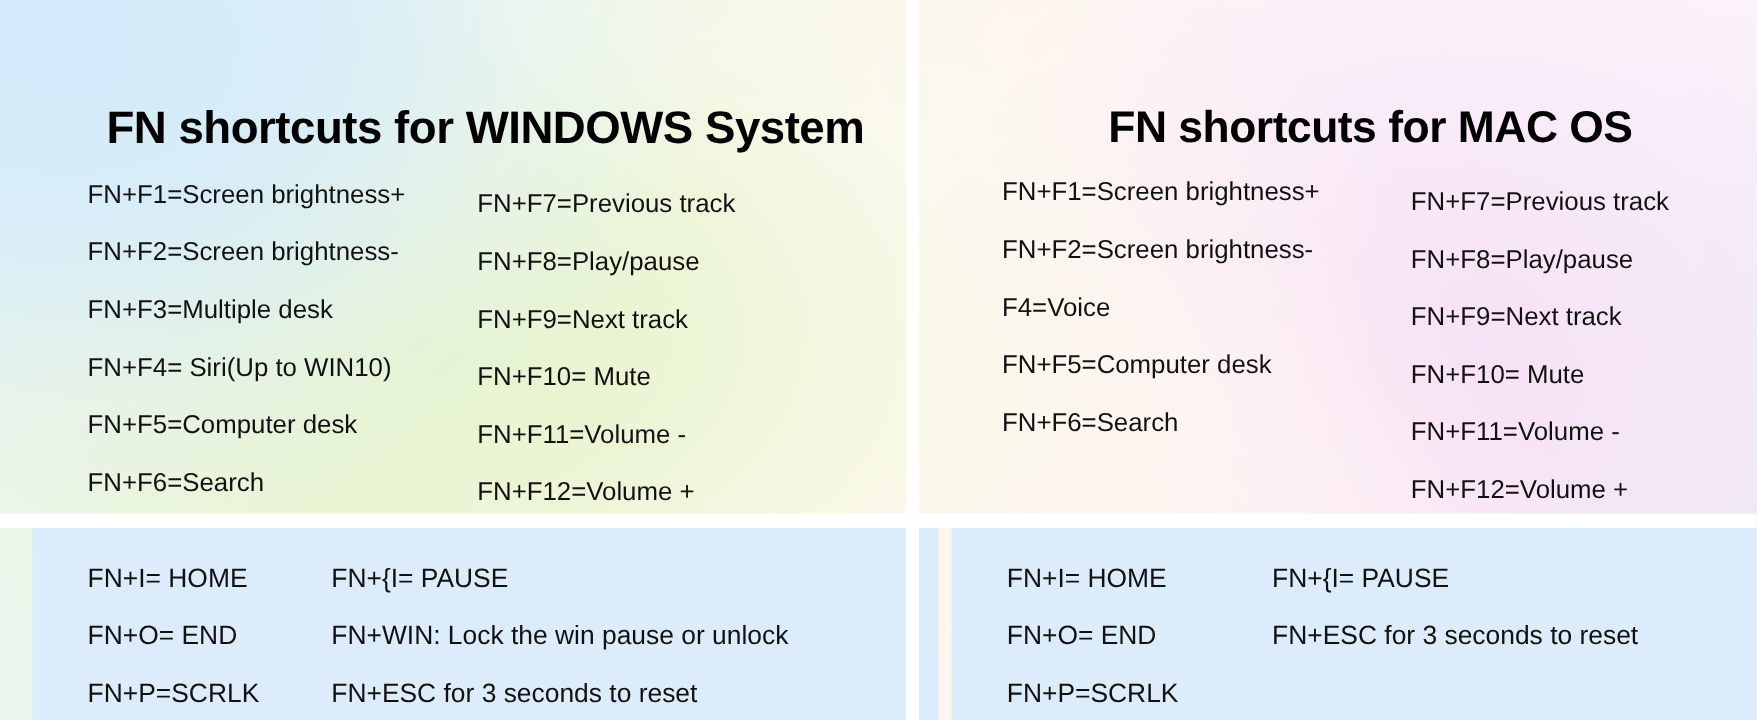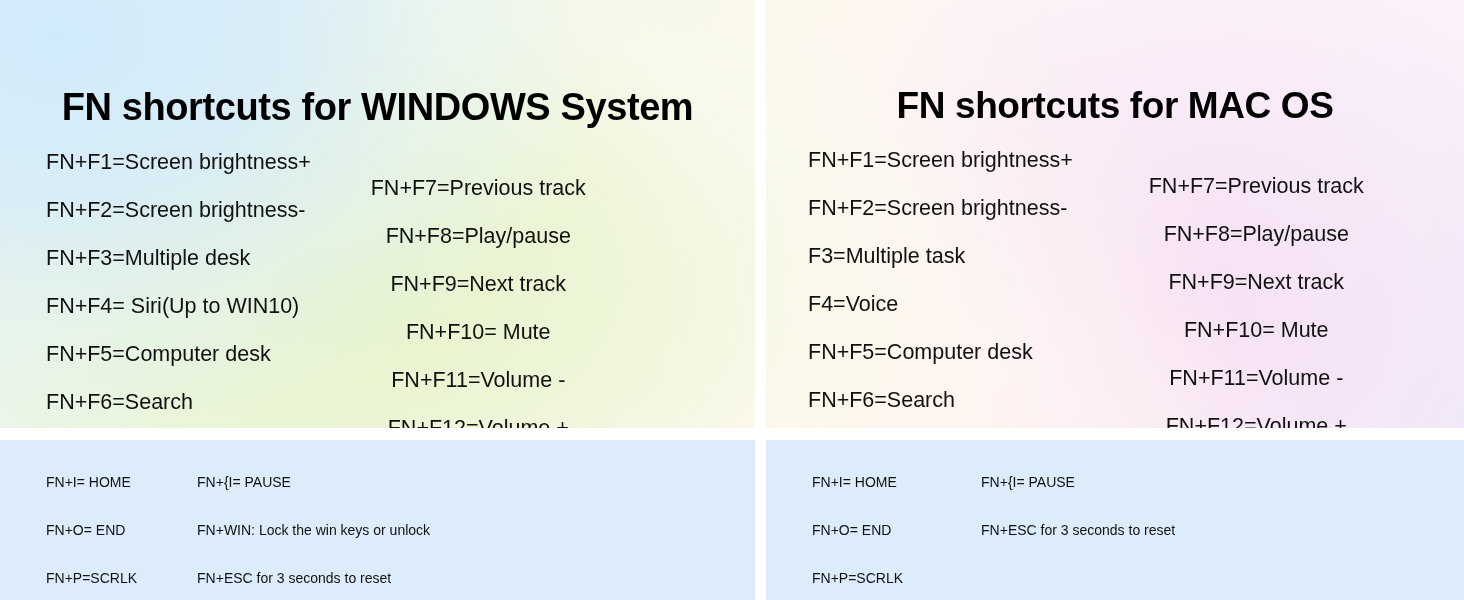--- a/index.html
+++ b/index.html
@@ -85,20 +85,21 @@
     top: 428px;
     width: 698px;
     height: 12px;
     background: #ffffff;
   }
 
   
   .panel {
     position: absolute;
     box-sizing: border-box;
+    margin-left: 27px;
   }
   .panel-top-left   { left: 0;     top: 0;     width: 755px; height: 428px; }
   .panel-top-right  { left: 766px; top: 0;     width: 698px; height: 308px; }
 
   .panel-bot-left   { left: 0;     top: 440px; width: 755px; height: 160px;
                       background: #dcecfa; }
   .panel-bot-right  { left: 766px; top: 440px; width: 698px; height: 160px;
                       background: #dcecfa; }
 
   
@@ -138,34 +139,34 @@
   .fn-col { display: flex; flex-direction: column; }
 
   .fn-row {
     color: #111111;
     font-size: 21.5px;
     line-height: 48px;
     white-space: nowrap;
     font-family: "Liberation Sans", "DejaVu Sans", sans-serif;
   }
   
-  .fn-col.col-b .fn-row { position: relative; top: 26px; text-align: center; }
+  .fn-col.col-b .fn-row { position: relative; top: 8px; }
 
   
   .bot-grid {
     position: absolute;
     display: grid;
     grid-template-columns: auto auto;
   }
   .panel-bot-left  .bot-grid { left: 46px; top: 18px; column-gap: 60px; }
   .panel-bot-right .bot-grid { left: 46px; top: 18px; column-gap: 78px; }
 
   .bot-row {
     color: #111111;
-    font-size: 14px;
+    font-size: 22px;
     line-height: 48px;
     white-space: nowrap;
     font-family: "Liberation Sans", "DejaVu Sans", sans-serif;
   }
   .bot-row.empty { color: transparent; }
 </style>
 </head>
 <body>
 
 <div id="poster">
@@ -193,21 +194,20 @@
     </div>
   </section>
 
   <section class="panel panel-top-right">
     <h1 class="heading">FN shortcuts for MAC OS</h1>
 
     <div class="fn-grid">
       <div class="fn-col col-a">
         <div class="fn-row">FN+F1=Screen brightness+</div>
         <div class="fn-row">FN+F2=Screen brightness-</div>
-        <div class="fn-row">F3=Multiple task</div>
         <div class="fn-row">F4=Voice</div>
         <div class="fn-row">FN+F5=Computer desk</div>
         <div class="fn-row">FN+F6=Search</div>
       </div>
       <div class="fn-col col-b">
         <div class="fn-row">FN+F7=Previous track</div>
         <div class="fn-row">FN+F8=Play/pause</div>
         <div class="fn-row">FN+F9=Next track</div>
         <div class="fn-row">FN+F10= Mute</div>
         <div class="fn-row">FN+F11=Volume -</div>
@@ -218,21 +218,21 @@
 
   <section class="panel panel-bot-left">
     <div class="bot-grid">
       <div class="fn-col">
         <div class="bot-row">FN+I= HOME</div>
         <div class="bot-row">FN+O= END</div>
         <div class="bot-row">FN+P=SCRLK</div>
       </div>
       <div class="fn-col">
         <div class="bot-row">FN+{I= PAUSE</div>
-        <div class="bot-row">FN+WIN: Lock the win keys or unlock</div>
+        <div class="bot-row">FN+WIN: Lock the win pause or unlock</div>
         <div class="bot-row">FN+ESC for 3 seconds to reset</div>
       </div>
     </div>
   </section>
 
   <section class="panel panel-bot-right">
     <div class="bot-grid">
       <div class="fn-col">
         <div class="bot-row">FN+I= HOME</div>
         <div class="bot-row">FN+O= END</div>

